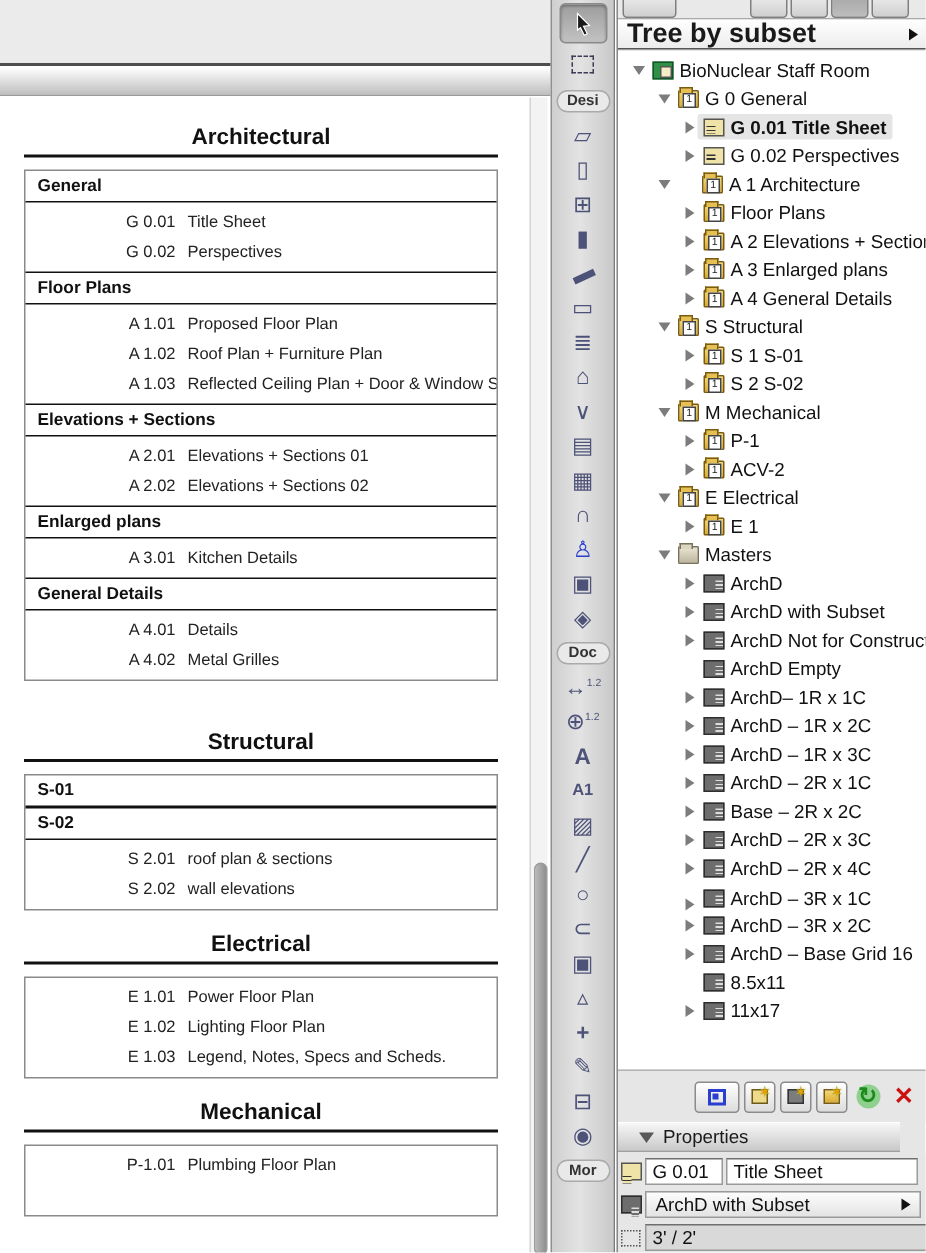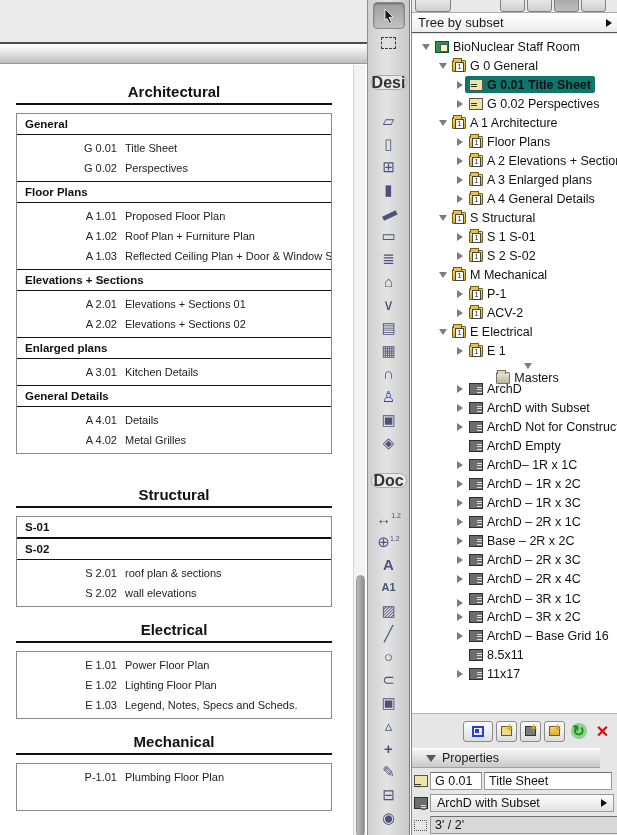--- a/index.html
+++ b/index.html
@@ -41,48 +41,48 @@
   .toolbox { position:absolute; left:367px; top:0; width:43px; height:835px;
              background:linear-gradient(90deg,#cfcfcf,#e3e3e3 45%,#c9c9c9);
              border-left:1px solid #8f8f8f; border-right:1px solid #7d7d7d;
              display:flex; flex-direction:column; align-items:center; overflow:hidden; padding-top:2px; }
   .tool-btn { width:32px; height:23px; flex:0 0 23px; display:flex; align-items:center; justify-content:center;
               border-radius:4px; color:#4d5278; font-size:15px; line-height:1; }
   .tool-btn.tall { height:27px; flex:0 0 27px; }
   .tool-btn.selected { background:linear-gradient(#9d9d9d,#c2c2c2); border:1px solid #8a8a8a;
                        box-shadow:inset 0 1px 2px rgba(0,0,0,.35); }
   .tool-glyph { display:inline-block; }
-  .tool-group-label { width:36px; height:15px; flex:0 0 15px; margin:19px 0; background:#e9e9e9;
-                      border:1px solid #aaa; border-radius:8px; font-size:16px; color:#333;
+  .tool-group-label { width:36px; height:15px; flex:0 0 15px; margin:4px 0; background:#e9e9e9;
+                      border:1px solid #aaa; border-radius:8px; font-size:10px; color:#333;
                       display:flex; align-items:center; justify-content:center; font-weight:bold; }
   .marquee-box { width:15px; height:12px; border:1.6px dashed #3c3c56; }
   .arrow-svg { width:14px; height:16px; }
 
   
   .navigator { position:absolute; left:411px; top:0; width:206px; height:835px;
                background:#e6e6e6; border-left:1px solid #888; }
   .nav-minibar { position:absolute; left:0; top:0; width:206px; height:13px; background:#e9e9e9;
                  overflow:hidden; border-bottom:1px solid #aaa; }
   .mini-btn { position:absolute; top:-12px; height:24px; border:1px solid #7f7f7f; border-radius:3px;
               background:linear-gradient(#fdfdfd,#cfcfcf); }
   .mini-btn.pressed { background:linear-gradient(#9a9a9a,#bdbdbd); }
   .nav-header { position:absolute; left:0; top:13px; width:206px; height:20px;
                 background:linear-gradient(#ffffff,#ececec); border-bottom:1px solid #555;
                 display:flex; align-items:center; padding:0 6px; }
-  .nav-header-title { font-size:13px; color:#1a1a1a; flex:1; }
+  .nav-header-title { font-size:18px; color:#1a1a1a; flex:1;font-weight:bold; }
   .right-tri { width:0; height:0; border-left:6px solid #111; border-top:4px solid transparent;
                border-bottom:4px solid transparent; }
   .tree { position:absolute; left:0; top:34px; width:206px; height:679px; background:#fff;
           overflow:hidden; padding-top:3px; }
   .tree-row { height:19px; display:flex; align-items:center; font-size:12.5px; color:#111; white-space:nowrap; }
   .disc { width:11px; flex:0 0 11px; display:flex; align-items:center; justify-content:center; }
   .disc-closed { width:0; height:0; border-left:6px solid #7c7c7c; border-top:4px solid transparent; border-bottom:4px solid transparent; }
   .disc-open { width:0; height:0; border-top:6px solid #7c7c7c; border-left:4px solid transparent; border-right:4px solid transparent; }
   .tree-label-wrap { display:flex; align-items:center; gap:4px; padding:0 4px; height:17px; border-radius:2px; }
-  .tree-row.selected .tree-label-wrap { background:#0f766e; }
+  .tree-row.selected .tree-label-wrap { background:#e5e5e5; }
   .tree-row.selected .tree-label { font-weight:bold; }
 
   
   .ticon { width:14px; height:12px; position:relative; flex:0 0 14px; }
   .ticon-book { background:#2e9147; border:1px solid #14542a; }
   .ticon-book::after { content:""; position:absolute; right:0; bottom:0; width:6px; height:6px;
                        background:#f5efc8; border:1px solid #555; }
   .ticon-subset { background:linear-gradient(#f3d876,#d9ac33); border:1px solid #7a5c10; border-radius:1px; }
   .ticon-subset::before { content:""; position:absolute; left:0; top:-3px; width:7px; height:3px;
                           background:#e7c054; border:1px solid #7a5c10; border-bottom:none; }
@@ -423,138 +423,138 @@
         </div>
         <div class="tree-row" style="padding-left: 42px;">
           <span class="disc">
             <span class="disc-closed"></span>
           </span>
           <span class="tree-label-wrap">
             <span class="ticon ticon-layout"></span>
             <span class="tree-label">G 0.02 Perspectives</span>
           </span>
         </div>
+        <div class="tree-row" style="padding-left: 25px; gap: 16px;">
+          <span class="disc">
+            <span class="disc-open"></span>
+          </span>
+          <span class="tree-label-wrap">
+            <span class="ticon ticon-subset"></span>
+            <span class="tree-label">A 1 Architecture</span>
+          </span>
+        </div>
+        <div class="tree-row" style="padding-left: 42px;">
+          <span class="disc">
+            <span class="disc-closed"></span>
+          </span>
+          <span class="tree-label-wrap">
+            <span class="ticon ticon-subset"></span>
+            <span class="tree-label">Floor Plans</span>
+          </span>
+        </div>
+        <div class="tree-row" style="padding-left: 42px;">
+          <span class="disc">
+            <span class="disc-closed"></span>
+          </span>
+          <span class="tree-label-wrap">
+            <span class="ticon ticon-subset"></span>
+            <span class="tree-label">A 2 Elevations + Sections</span>
+          </span>
+        </div>
+        <div class="tree-row" style="padding-left: 42px;">
+          <span class="disc">
+            <span class="disc-closed"></span>
+          </span>
+          <span class="tree-label-wrap">
+            <span class="ticon ticon-subset"></span>
+            <span class="tree-label">A 3 Enlarged plans</span>
+          </span>
+        </div>
+        <div class="tree-row" style="padding-left: 42px;">
+          <span class="disc">
+            <span class="disc-closed"></span>
+          </span>
+          <span class="tree-label-wrap">
+            <span class="ticon ticon-subset"></span>
+            <span class="tree-label">A 4 General Details</span>
+          </span>
+        </div>
         <div class="tree-row" style="padding-left: 25px;">
           <span class="disc">
             <span class="disc-open"></span>
           </span>
           <span class="tree-label-wrap">
             <span class="ticon ticon-subset"></span>
-            <span class="tree-label">A 1 Architecture</span>
-          </span>
-        </div>
-        <div class="tree-row" style="padding-left: 42px;">
-          <span class="disc">
-            <span class="disc-closed"></span>
-          </span>
-          <span class="tree-label-wrap">
-            <span class="ticon ticon-subset"></span>
-            <span class="tree-label">Floor Plans</span>
-          </span>
-        </div>
-        <div class="tree-row" style="padding-left: 42px;">
-          <span class="disc">
-            <span class="disc-closed"></span>
-          </span>
-          <span class="tree-label-wrap">
-            <span class="ticon ticon-subset"></span>
-            <span class="tree-label">A 2 Elevations + Sections</span>
-          </span>
-        </div>
-        <div class="tree-row" style="padding-left: 42px;">
-          <span class="disc">
-            <span class="disc-closed"></span>
-          </span>
-          <span class="tree-label-wrap">
-            <span class="ticon ticon-subset"></span>
-            <span class="tree-label">A 3 Enlarged plans</span>
-          </span>
-        </div>
-        <div class="tree-row" style="padding-left: 42px;">
-          <span class="disc">
-            <span class="disc-closed"></span>
-          </span>
-          <span class="tree-label-wrap">
-            <span class="ticon ticon-subset"></span>
-            <span class="tree-label">A 4 General Details</span>
+            <span class="tree-label">S Structural</span>
+          </span>
+        </div>
+        <div class="tree-row" style="padding-left: 42px;">
+          <span class="disc">
+            <span class="disc-closed"></span>
+          </span>
+          <span class="tree-label-wrap">
+            <span class="ticon ticon-subset"></span>
+            <span class="tree-label">S 1 S-01</span>
+          </span>
+        </div>
+        <div class="tree-row" style="padding-left: 42px;">
+          <span class="disc">
+            <span class="disc-closed"></span>
+          </span>
+          <span class="tree-label-wrap">
+            <span class="ticon ticon-subset"></span>
+            <span class="tree-label">S 2 S-02</span>
           </span>
         </div>
         <div class="tree-row" style="padding-left: 25px;">
           <span class="disc">
             <span class="disc-open"></span>
           </span>
           <span class="tree-label-wrap">
             <span class="ticon ticon-subset"></span>
-            <span class="tree-label">S Structural</span>
-          </span>
-        </div>
-        <div class="tree-row" style="padding-left: 42px;">
-          <span class="disc">
-            <span class="disc-closed"></span>
-          </span>
-          <span class="tree-label-wrap">
-            <span class="ticon ticon-subset"></span>
-            <span class="tree-label">S 1 S-01</span>
-          </span>
-        </div>
-        <div class="tree-row" style="padding-left: 42px;">
-          <span class="disc">
-            <span class="disc-closed"></span>
-          </span>
-          <span class="tree-label-wrap">
-            <span class="ticon ticon-subset"></span>
-            <span class="tree-label">S 2 S-02</span>
+            <span class="tree-label">M Mechanical</span>
+          </span>
+        </div>
+        <div class="tree-row" style="padding-left: 42px;">
+          <span class="disc">
+            <span class="disc-closed"></span>
+          </span>
+          <span class="tree-label-wrap">
+            <span class="ticon ticon-subset"></span>
+            <span class="tree-label">P-1</span>
+          </span>
+        </div>
+        <div class="tree-row" style="padding-left: 42px;">
+          <span class="disc">
+            <span class="disc-closed"></span>
+          </span>
+          <span class="tree-label-wrap">
+            <span class="ticon ticon-subset"></span>
+            <span class="tree-label">ACV-2</span>
           </span>
         </div>
         <div class="tree-row" style="padding-left: 25px;">
           <span class="disc">
             <span class="disc-open"></span>
           </span>
           <span class="tree-label-wrap">
             <span class="ticon ticon-subset"></span>
-            <span class="tree-label">M Mechanical</span>
-          </span>
-        </div>
-        <div class="tree-row" style="padding-left: 42px;">
-          <span class="disc">
-            <span class="disc-closed"></span>
-          </span>
-          <span class="tree-label-wrap">
-            <span class="ticon ticon-subset"></span>
-            <span class="tree-label">P-1</span>
-          </span>
-        </div>
-        <div class="tree-row" style="padding-left: 42px;">
-          <span class="disc">
-            <span class="disc-closed"></span>
-          </span>
-          <span class="tree-label-wrap">
-            <span class="ticon ticon-subset"></span>
-            <span class="tree-label">ACV-2</span>
+            <span class="tree-label">E  Electrical</span>
+          </span>
+        </div>
+        <div class="tree-row" style="padding-left: 42px;">
+          <span class="disc">
+            <span class="disc-closed"></span>
+          </span>
+          <span class="tree-label-wrap">
+            <span class="ticon ticon-subset"></span>
+            <span class="tree-label">E 1</span>
           </span>
         </div>
         <div class="tree-row" style="padding-left: 25px;">
-          <span class="disc">
-            <span class="disc-open"></span>
-          </span>
-          <span class="tree-label-wrap">
-            <span class="ticon ticon-subset"></span>
-            <span class="tree-label">E  Electrical</span>
-          </span>
-        </div>
-        <div class="tree-row" style="padding-left: 42px;">
-          <span class="disc">
-            <span class="disc-closed"></span>
-          </span>
-          <span class="tree-label-wrap">
-            <span class="ticon ticon-subset"></span>
-            <span class="tree-label">E 1</span>
-          </span>
-        </div>
-        <div class="tree-row" style="padding-left: 25px; flex-direction: column;">
           <span class="disc">
             <span class="disc-open"></span>
           </span>
           <span class="tree-label-wrap">
             <span class="ticon ticon-folder"></span>
             <span class="tree-label">Masters</span>
           </span>
         </div>
         <div class="tree-row" style="padding-left: 42px;">
           <span class="disc">

